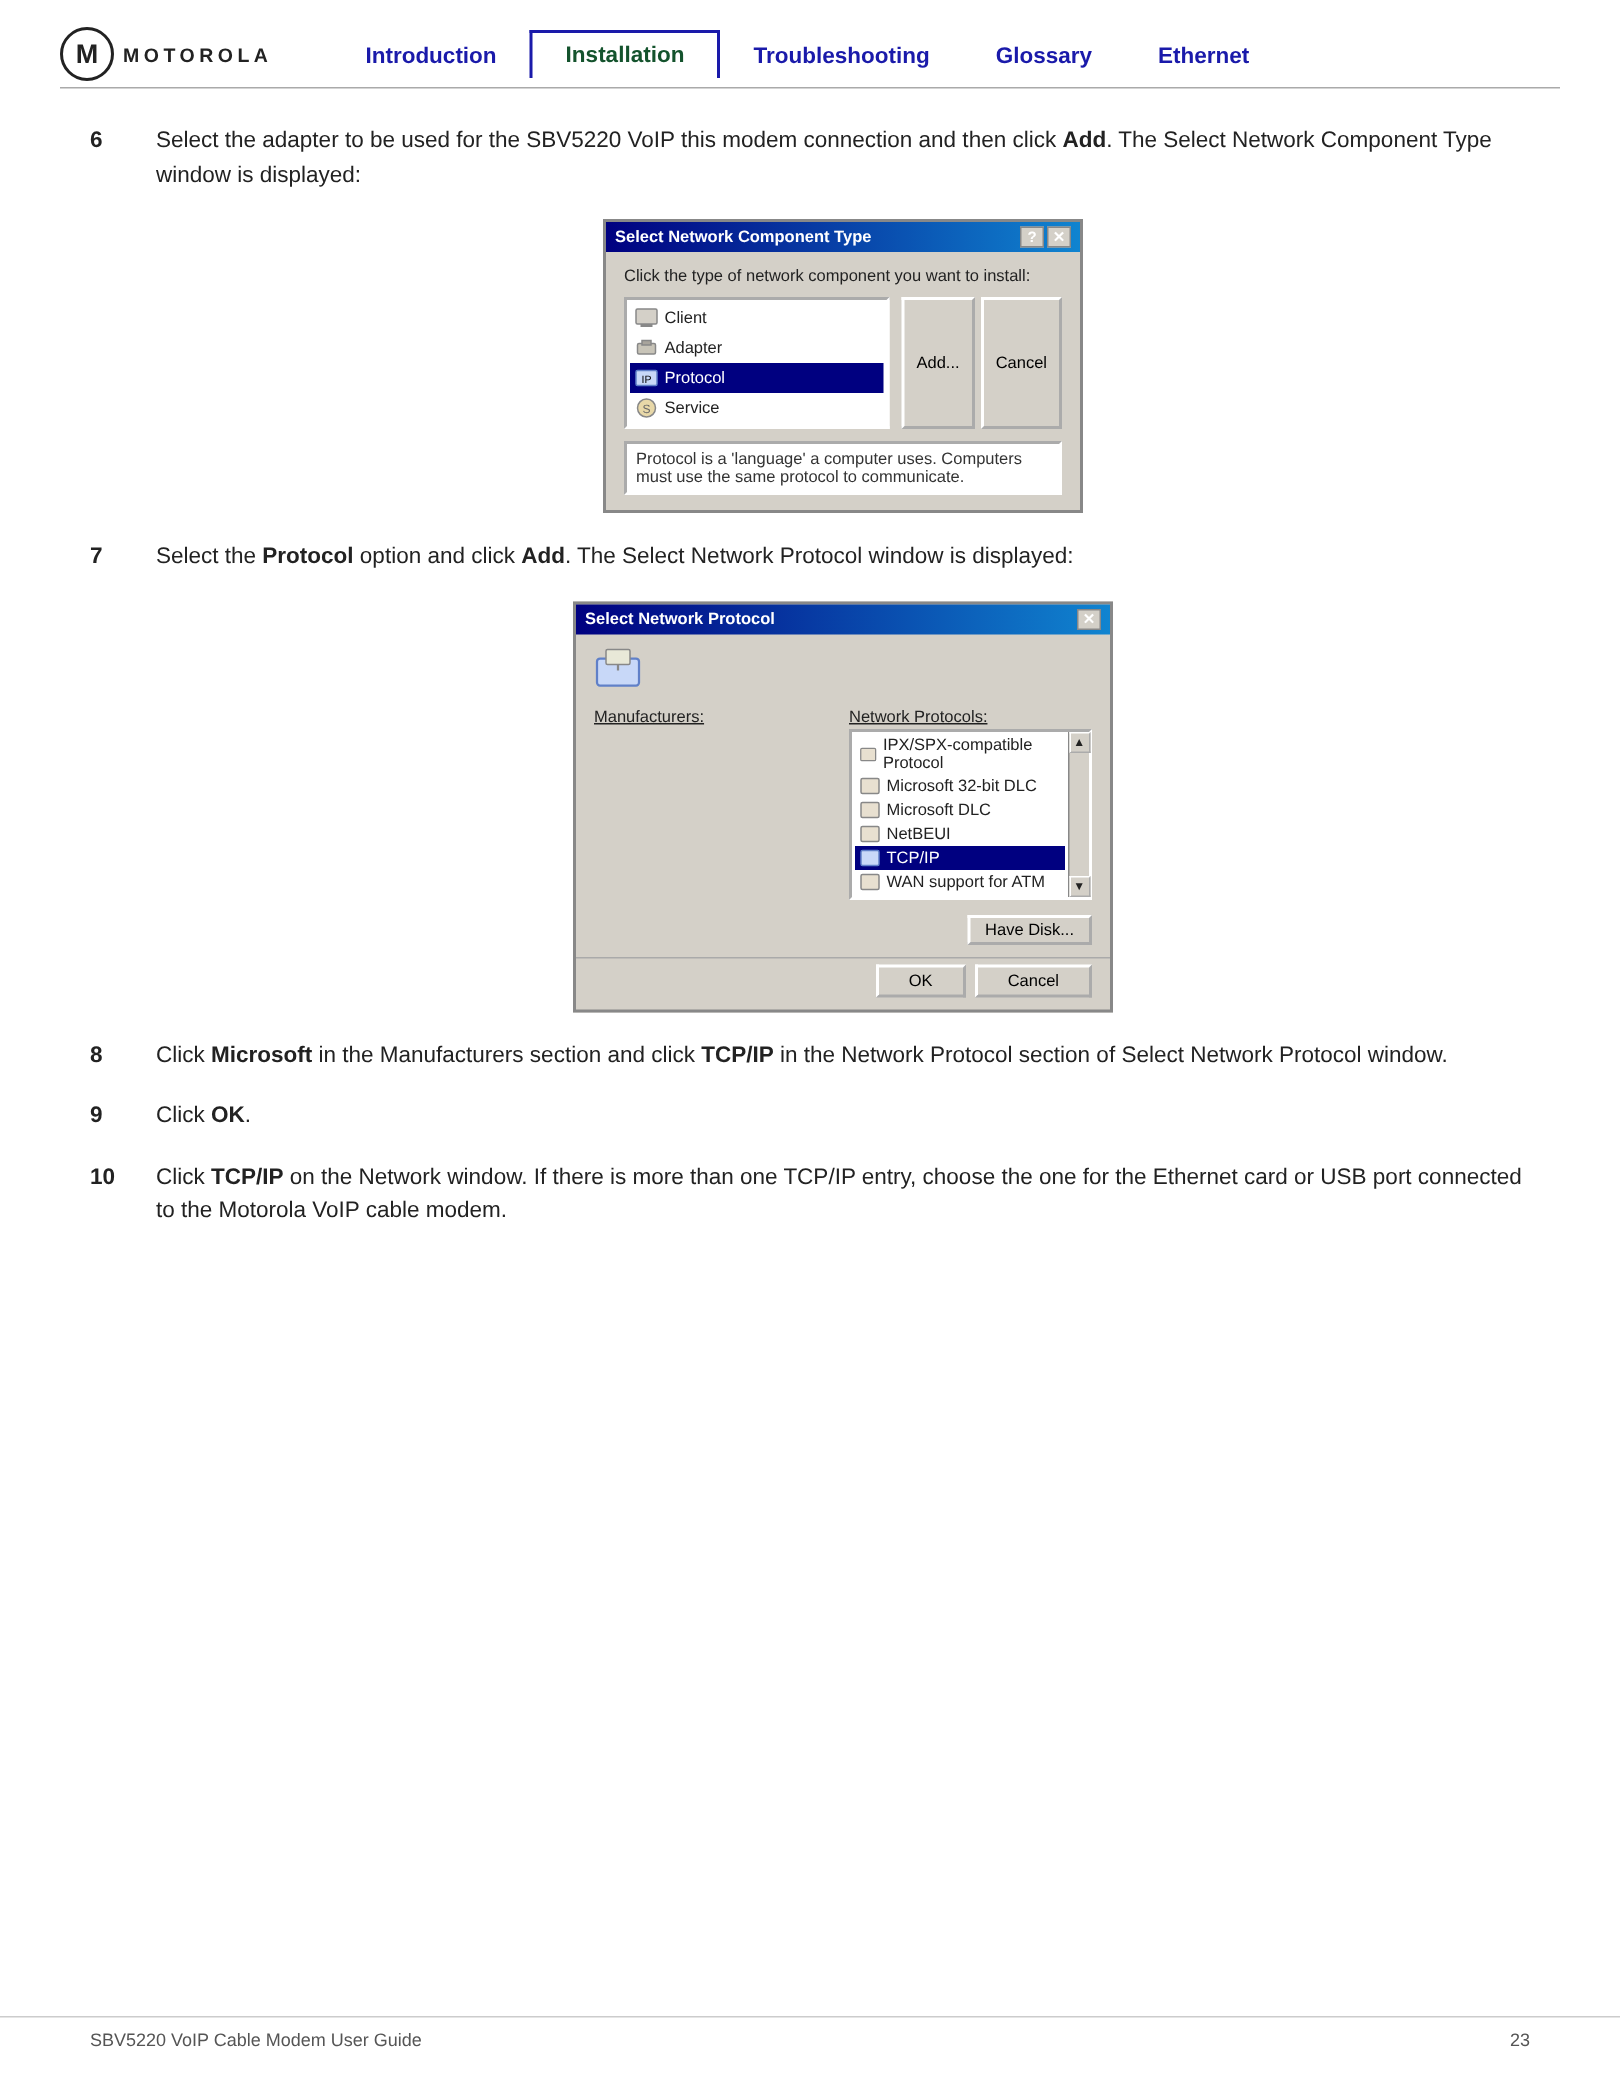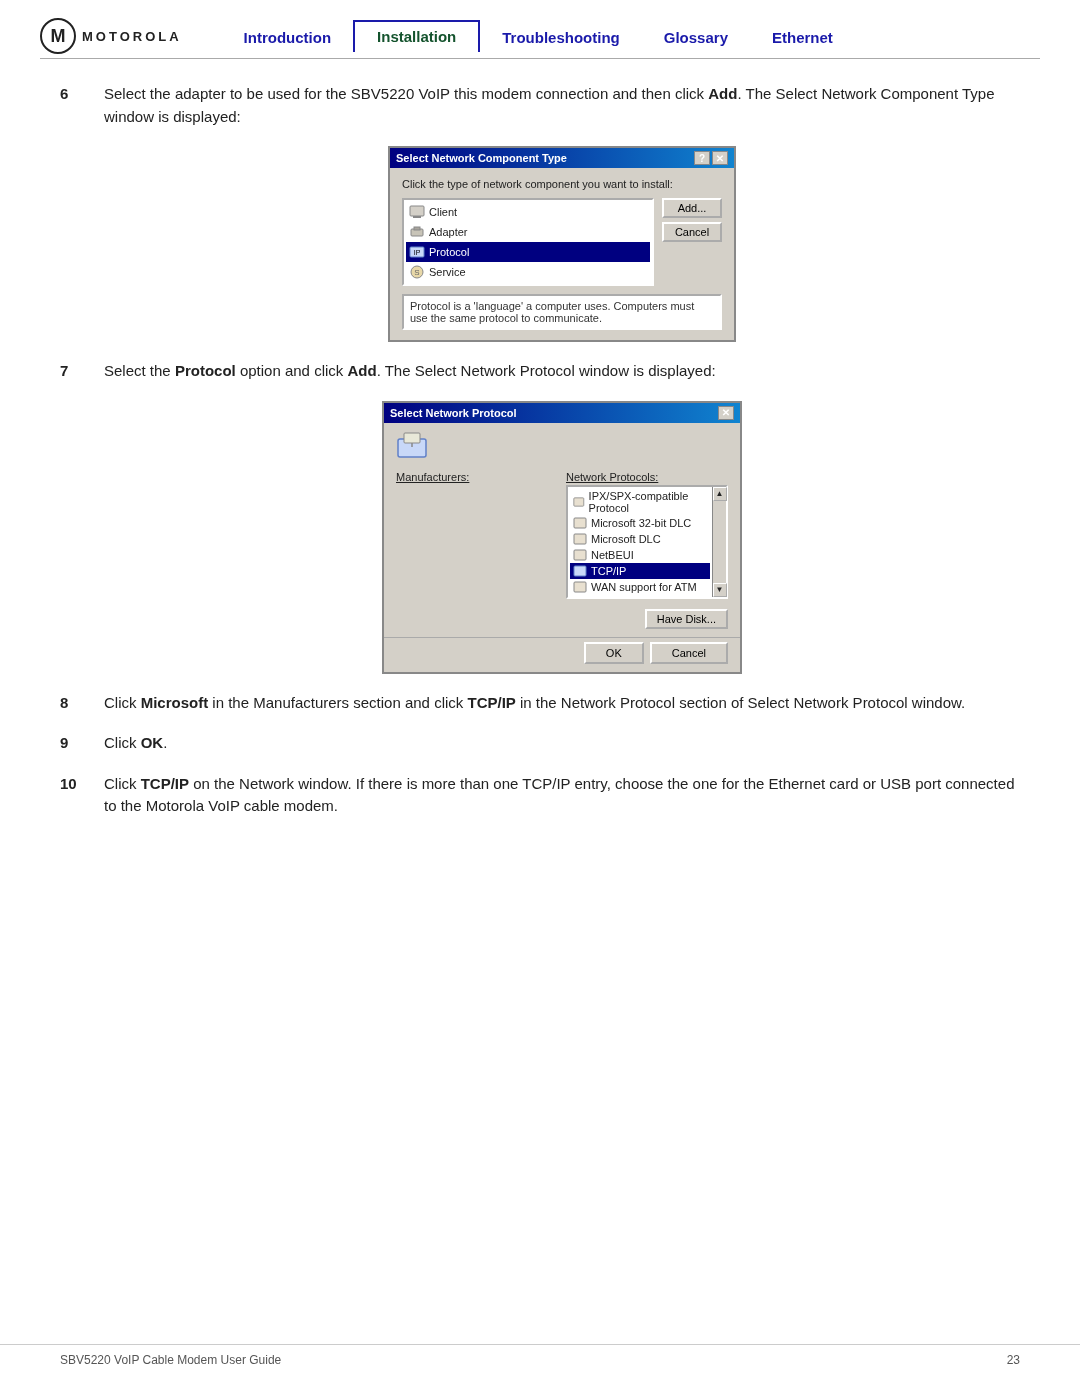--- a/index.html
+++ b/index.html
@@ -97,21 +97,21 @@
     
     .screenshot-container {
       display: flex;
       justify-content: center;
       margin: 14px 0 18px 44px;
     }
 
     
     .dialog-snct {
       border: 2px solid #888;
-      width: 348px;
+      width: 320px;
       background: #d4d0c8;
       font-family: 'Tahoma', Arial, sans-serif;
       font-size: 11px;
     }
     .dialog-titlebar {
       background: linear-gradient(to right, #000080, #1084d0);
       color: #fff;
       padding: 3px 6px;
       display: flex;
       justify-content: space-between;
@@ -166,21 +166,21 @@
     .list-icon {
       width: 16px;
       height: 16px;
       display: inline-flex;
       align-items: center;
       justify-content: center;
       font-size: 9px;
     }
     .btn-group {
       display: flex;
-      flex-direction: column;
+      flex-direction: row;
       gap: 4px;
       min-width: 60px;
     }
     .win-btn {
       background: #d4d0c8;
       border: 2px outset #fff;
       padding: 2px 8px;
       font-size: 11px;
       cursor: pointer;
       text-align: center;

